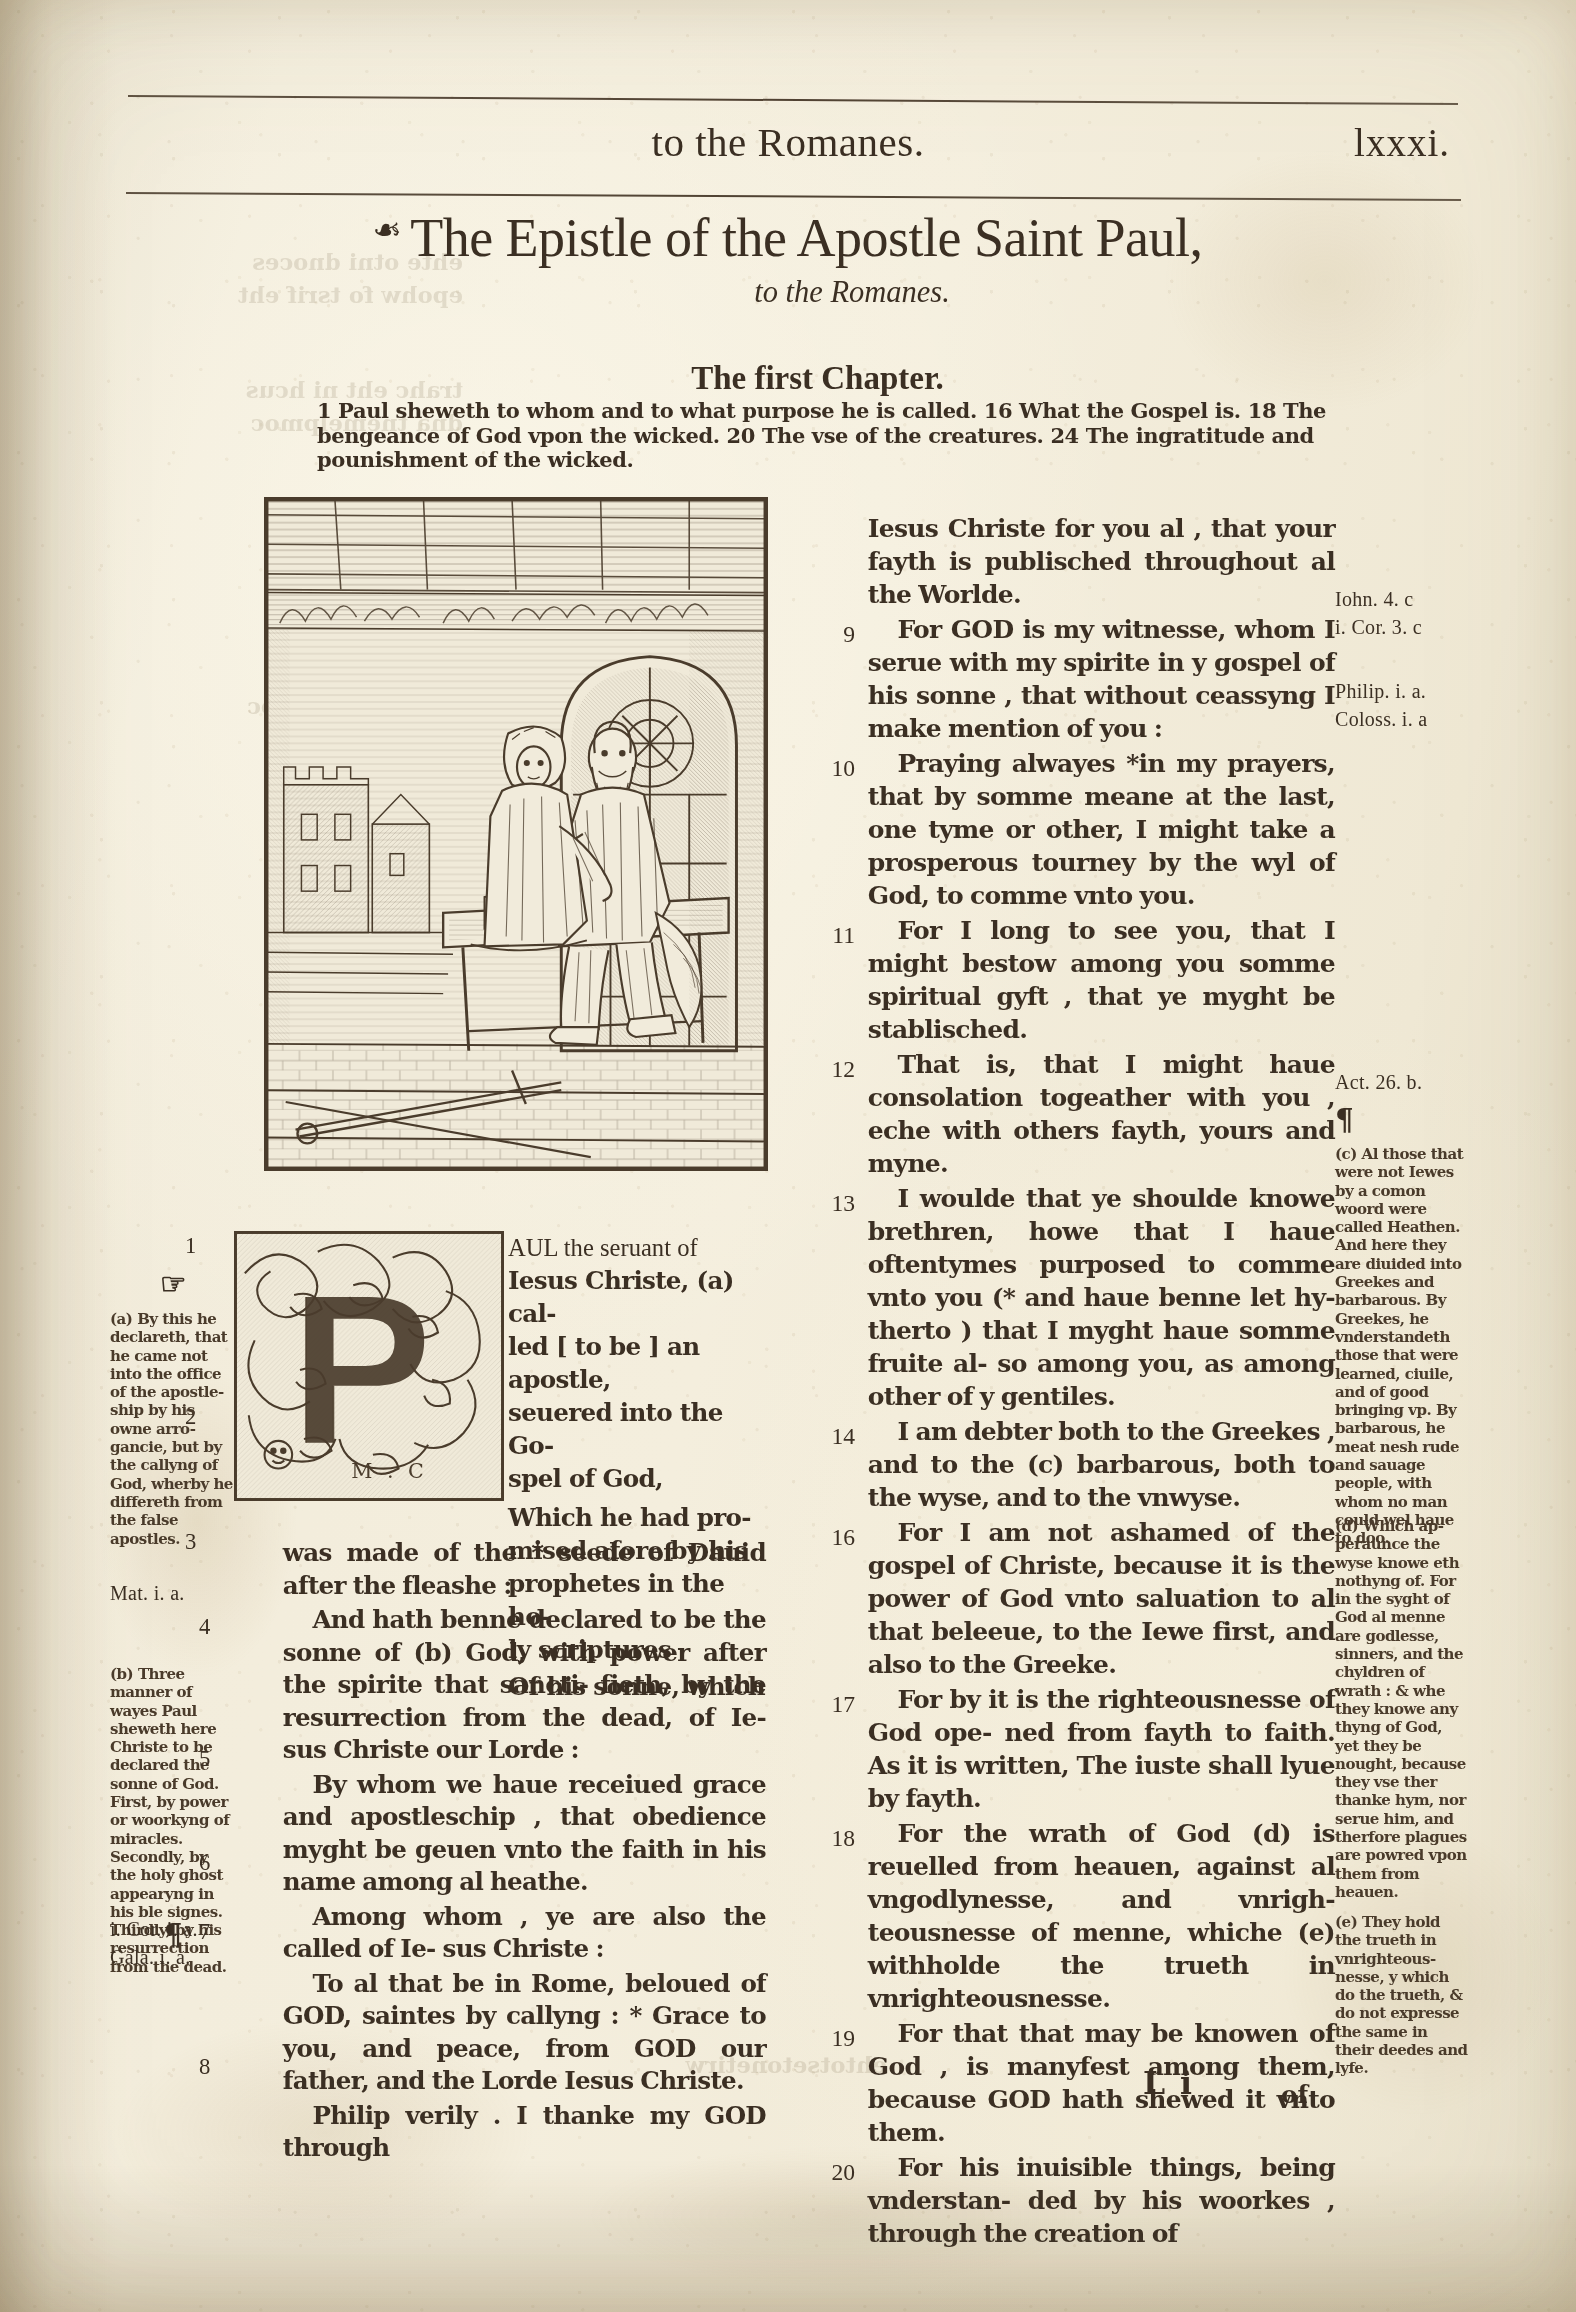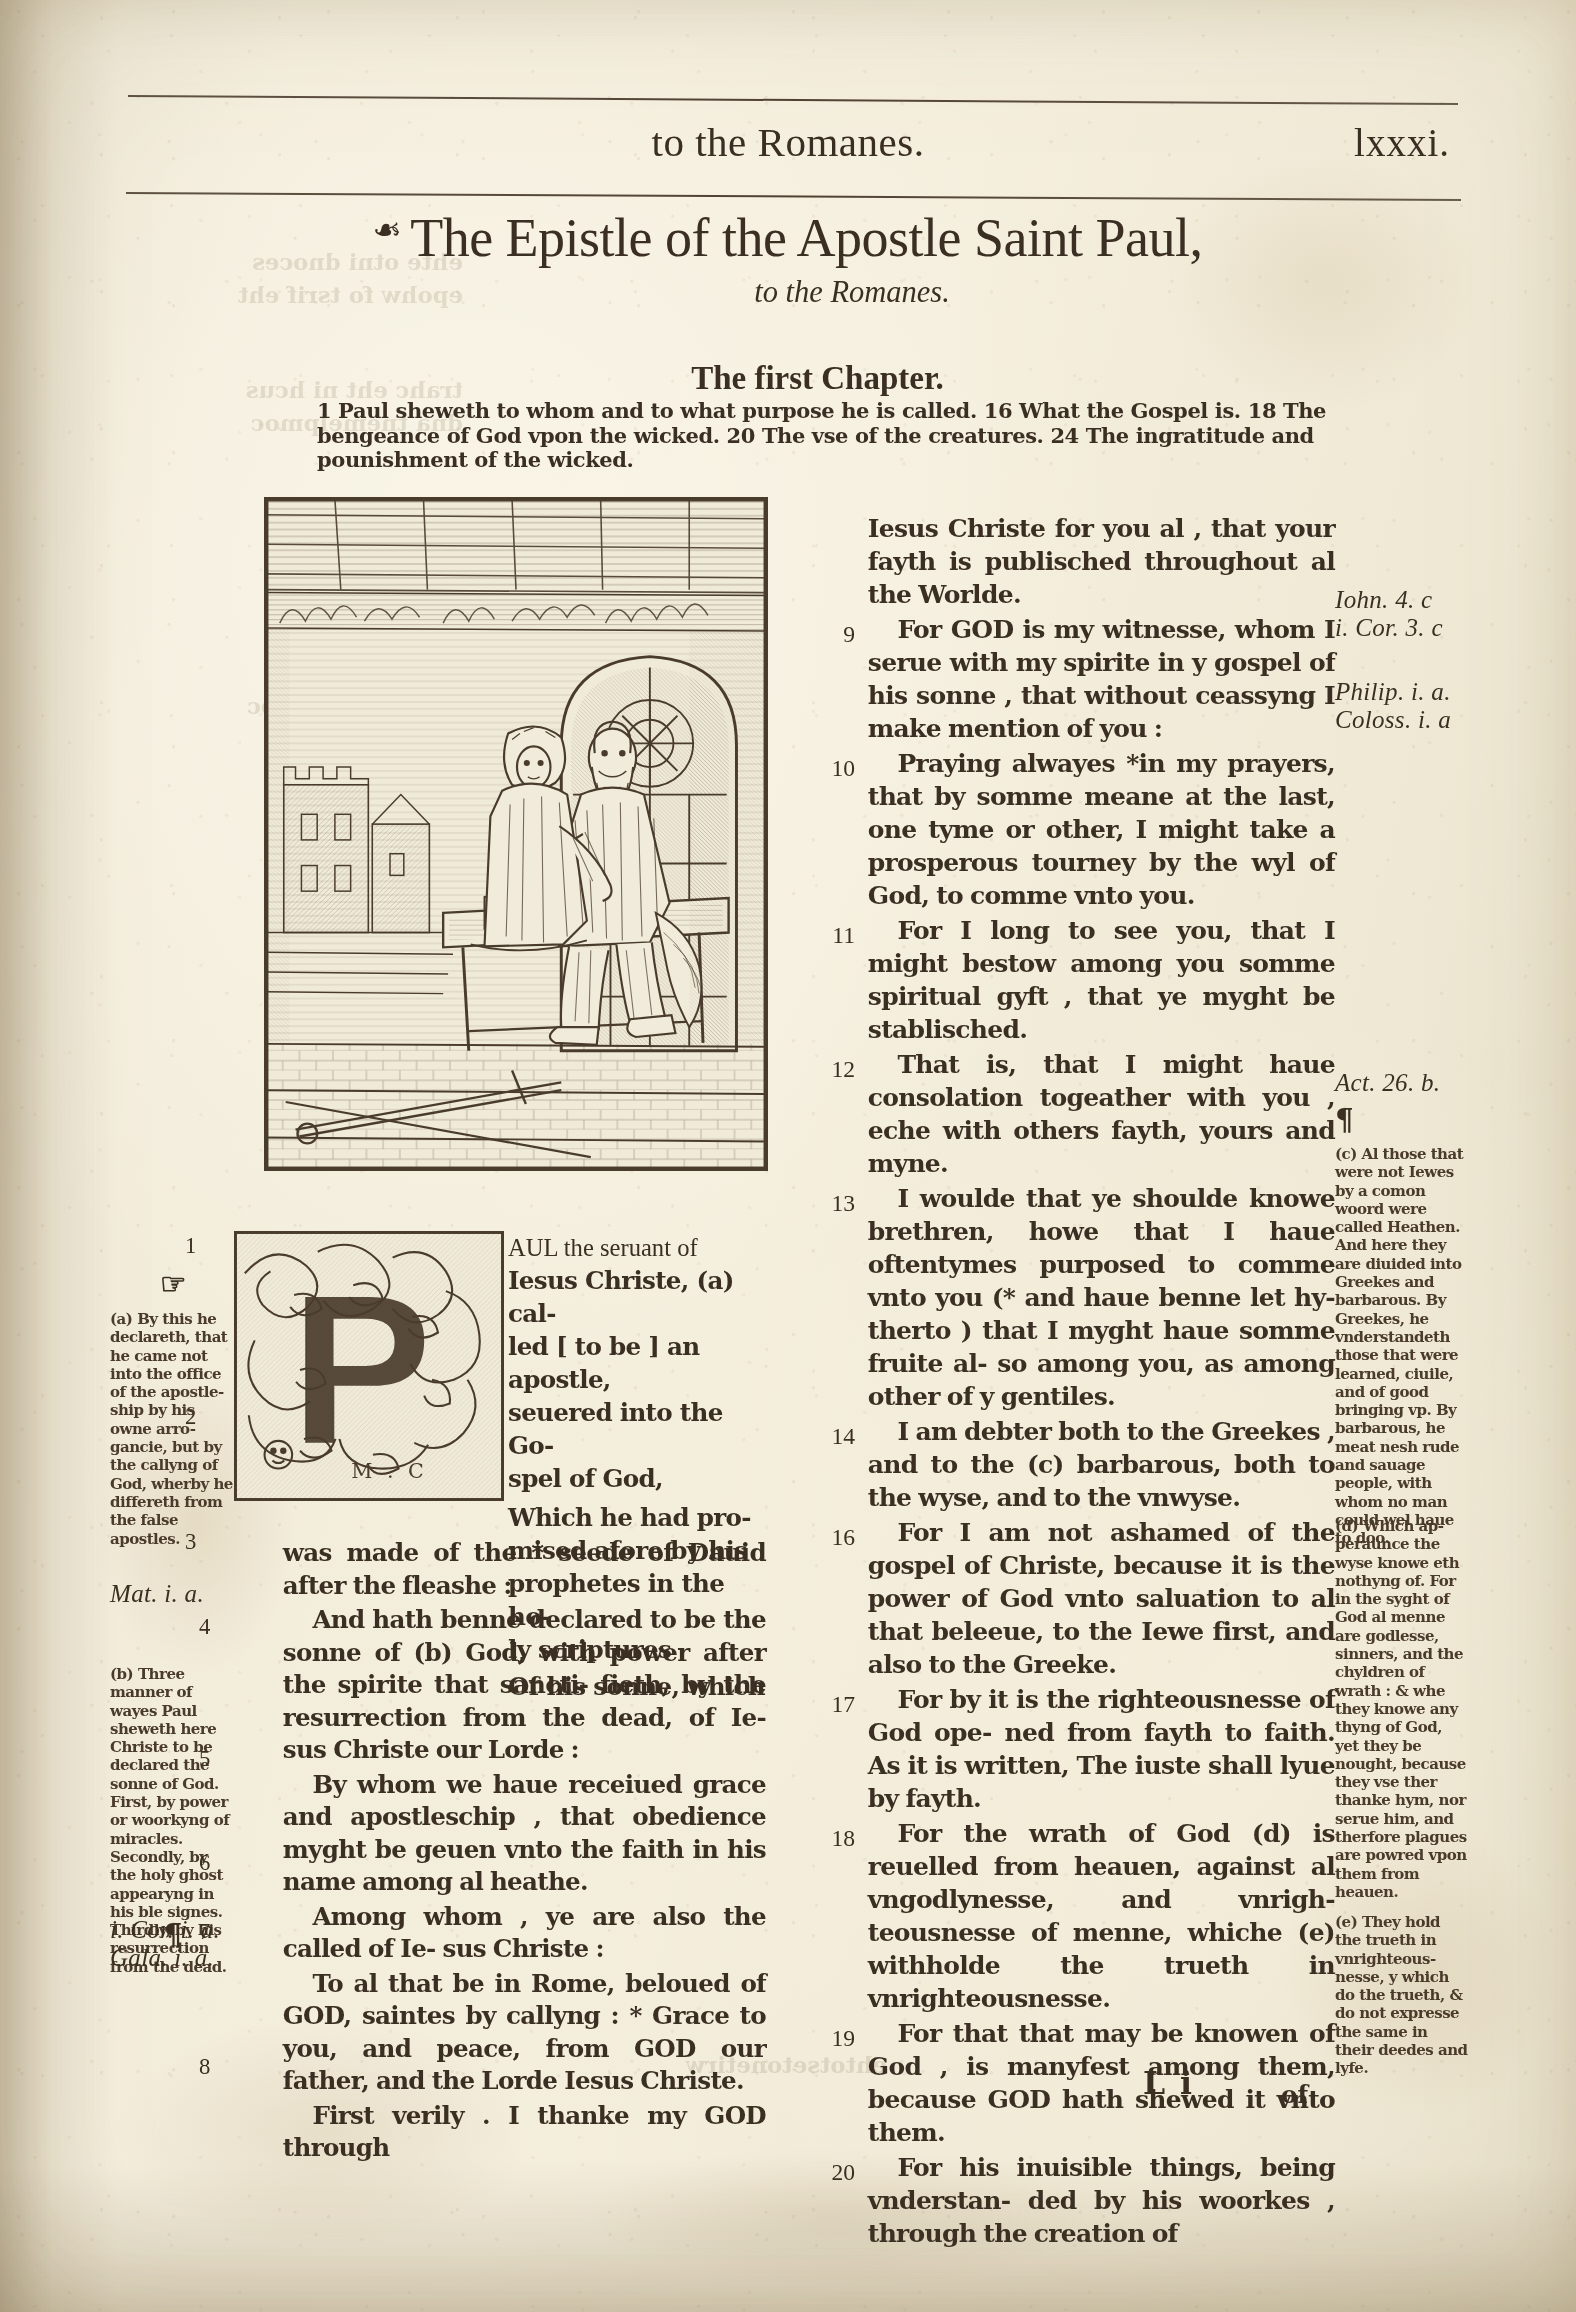--- a/index.html
+++ b/index.html
@@ -251,25 +251,24 @@
     font-family: "DejaVu Serif", serif;
     font-weight: bold;
     font-size: 15px;
     line-height: 18.3px;
     color: var(--ink-soft);
     letter-spacing: -0.5px;
   }
   .ref-roman {
     font-family: "Liberation Serif", serif;
     font-weight: normal;
-    font-size: 25px;
+    font-size: 20px;
     line-height: 27.6px;
     color: var(--ink);
     letter-spacing: 0.3px;
-    font-style: italic;
   }
   .manicule {
     font-size: 29.6px; color: var(--ink); line-height: 1;
     display: block; text-align: center;
   }
   .pilcrow-big {
     font-family: "DejaVu Serif", serif;
     font-weight: bold;
     font-size: 29.6px; color: var(--ink);
   }
@@ -642,21 +641,21 @@
         <div class="verse">
           <div class="vnum"></div>
           <div class="vtext indent"><span>Among whom , ye are also the called of Ie-</span> <span>sus Christe :</span> </div>
         </div>
         <div class="verse">
           <div class="vnum"></div>
           <div class="vtext indent"><span>To al that be in Rome, beloued of GOD,</span> <span>saintes by callyng : * Grace to you, and peace,</span> <span>from GOD our father, and the Lorde Iesus</span> <span>Christe.</span> </div>
         </div>
         <div class="verse">
           <div class="vnum"></div>
-          <div class="vtext indent"><span>First verily . I thanke my GOD through</span> </div>
+          <div class="vtext indent"><span>Philip verily . I thanke my GOD through</span> </div>
         </div>
       </div>
   </div>
 
   <div class="margin-left" style="top:1269px;">
     <span class="manicule">☞</span>
   </div>
   <div class="margin-left" style="top:1310px;">(a) By this he declareth, that he came not into the office of the apostle­ship by his owne arro­gancie, but by the callyng of God, wherby he differeth from the false apostles.</div>
   <div class="margin-left ref-roman" style="top:1580px;">Mat. i. a.</div>
   <div class="margin-left" style="top:1665px;">(b) Three manner of wayes Paul sheweth here Christe to be declared the sonne of God. First, by po­wer or woor­kyng of mira­cles. Second­ly, by the holy ghost appea­ryng in his ble sig­nes. Thirdly, by his resurrec­tion from the dead.</div>

